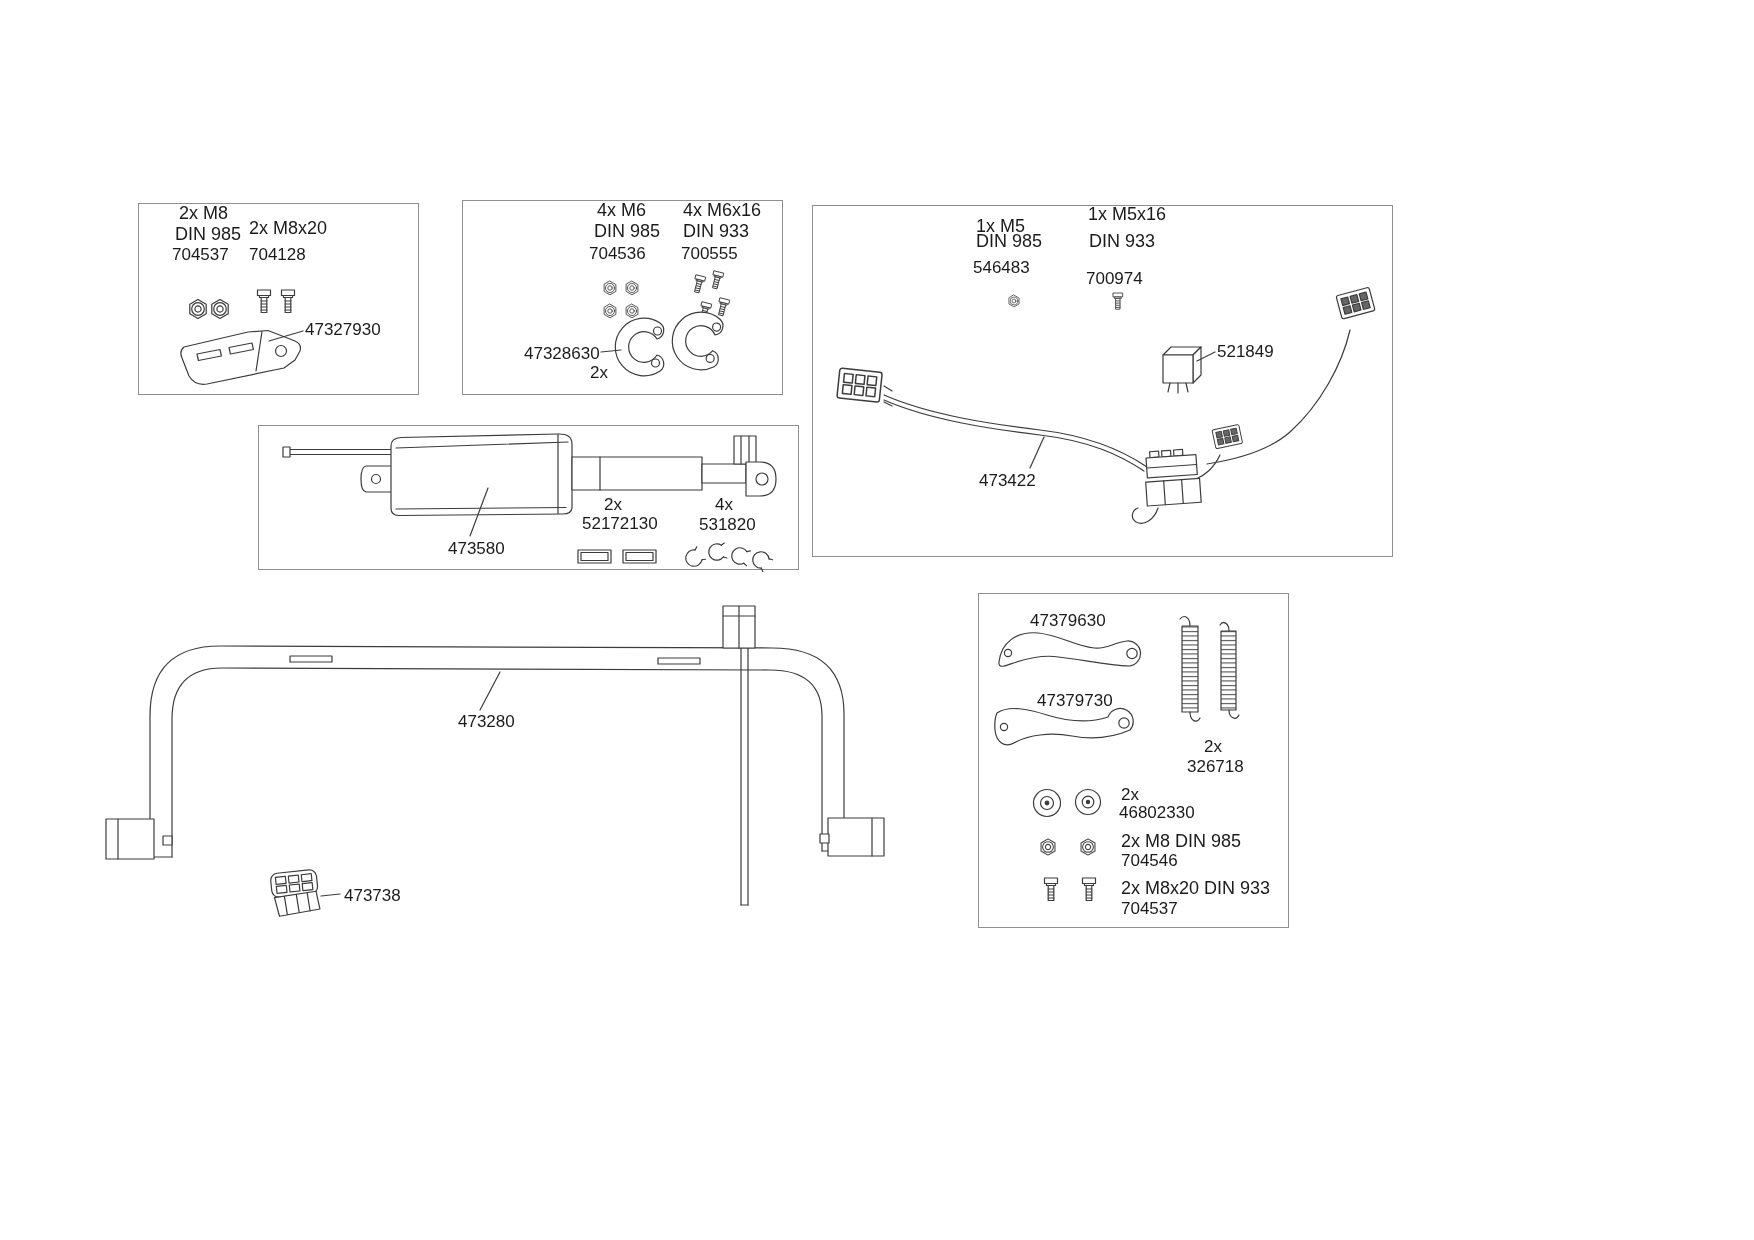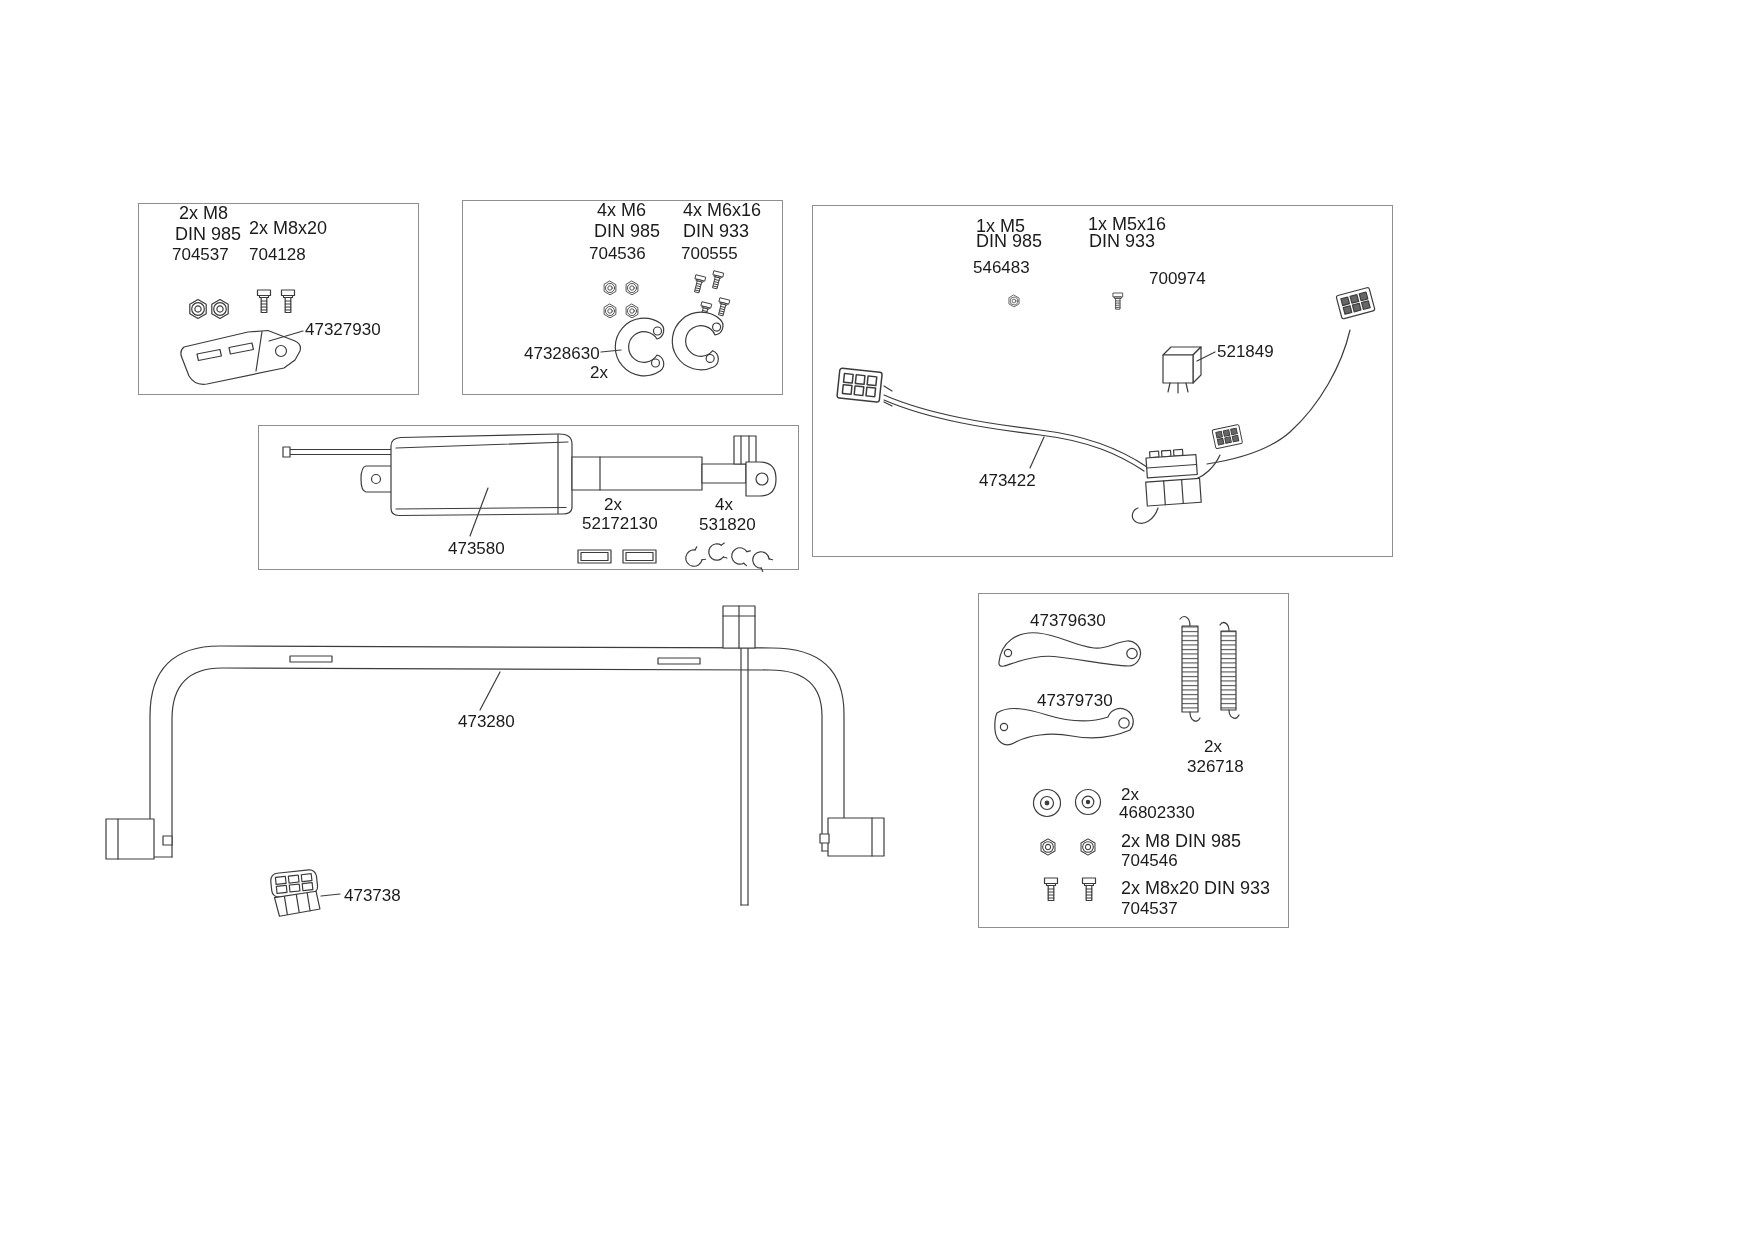--- a/index.html
+++ b/index.html
@@ -252,23 +252,23 @@
   <div class="lbl part" style="left:589px;top:244px">704536</div>
   <div class="lbl" style="left:683px;top:200px">4x M6x16</div>
   <div class="lbl" style="left:683px;top:221px">DIN 933</div>
   <div class="lbl part" style="left:681px;top:244px">700555</div>
   <div class="lbl part" style="left:524px;top:344px">47328630</div>
   <div class="lbl part" style="left:590px;top:363px">2x</div>
 
   <div class="lbl" style="left:976px;top:216px">1x M5</div>
   <div class="lbl" style="left:976px;top:231px">DIN 985</div>
   <div class="lbl part" style="left:973px;top:258px">546483</div>
-  <div class="lbl" style="left:1088px;top:214px">1x M5x16</div>
+  <div class="lbl" style="left:1088px;top:204px">1x M5x16</div>
   <div class="lbl" style="left:1089px;top:231px">DIN 933</div>
-  <div class="lbl part" style="left:1149px;top:269px">700974</div>
+  <div class="lbl part" style="left:1086px;top:269px">700974</div>
   <div class="lbl part" style="left:1217px;top:342px">521849</div>
   <div class="lbl part" style="left:979px;top:471px">473422</div>
 
   <div class="lbl part" style="left:448px;top:539px">473580</div>
   <div class="lbl part" style="left:604px;top:495px">2x</div>
   <div class="lbl part" style="left:582px;top:514px">52172130</div>
   <div class="lbl part" style="left:715px;top:495px">4x</div>
   <div class="lbl part" style="left:699px;top:515px">531820</div>
 
   <div class="lbl part" style="left:458px;top:712px">473280</div>

